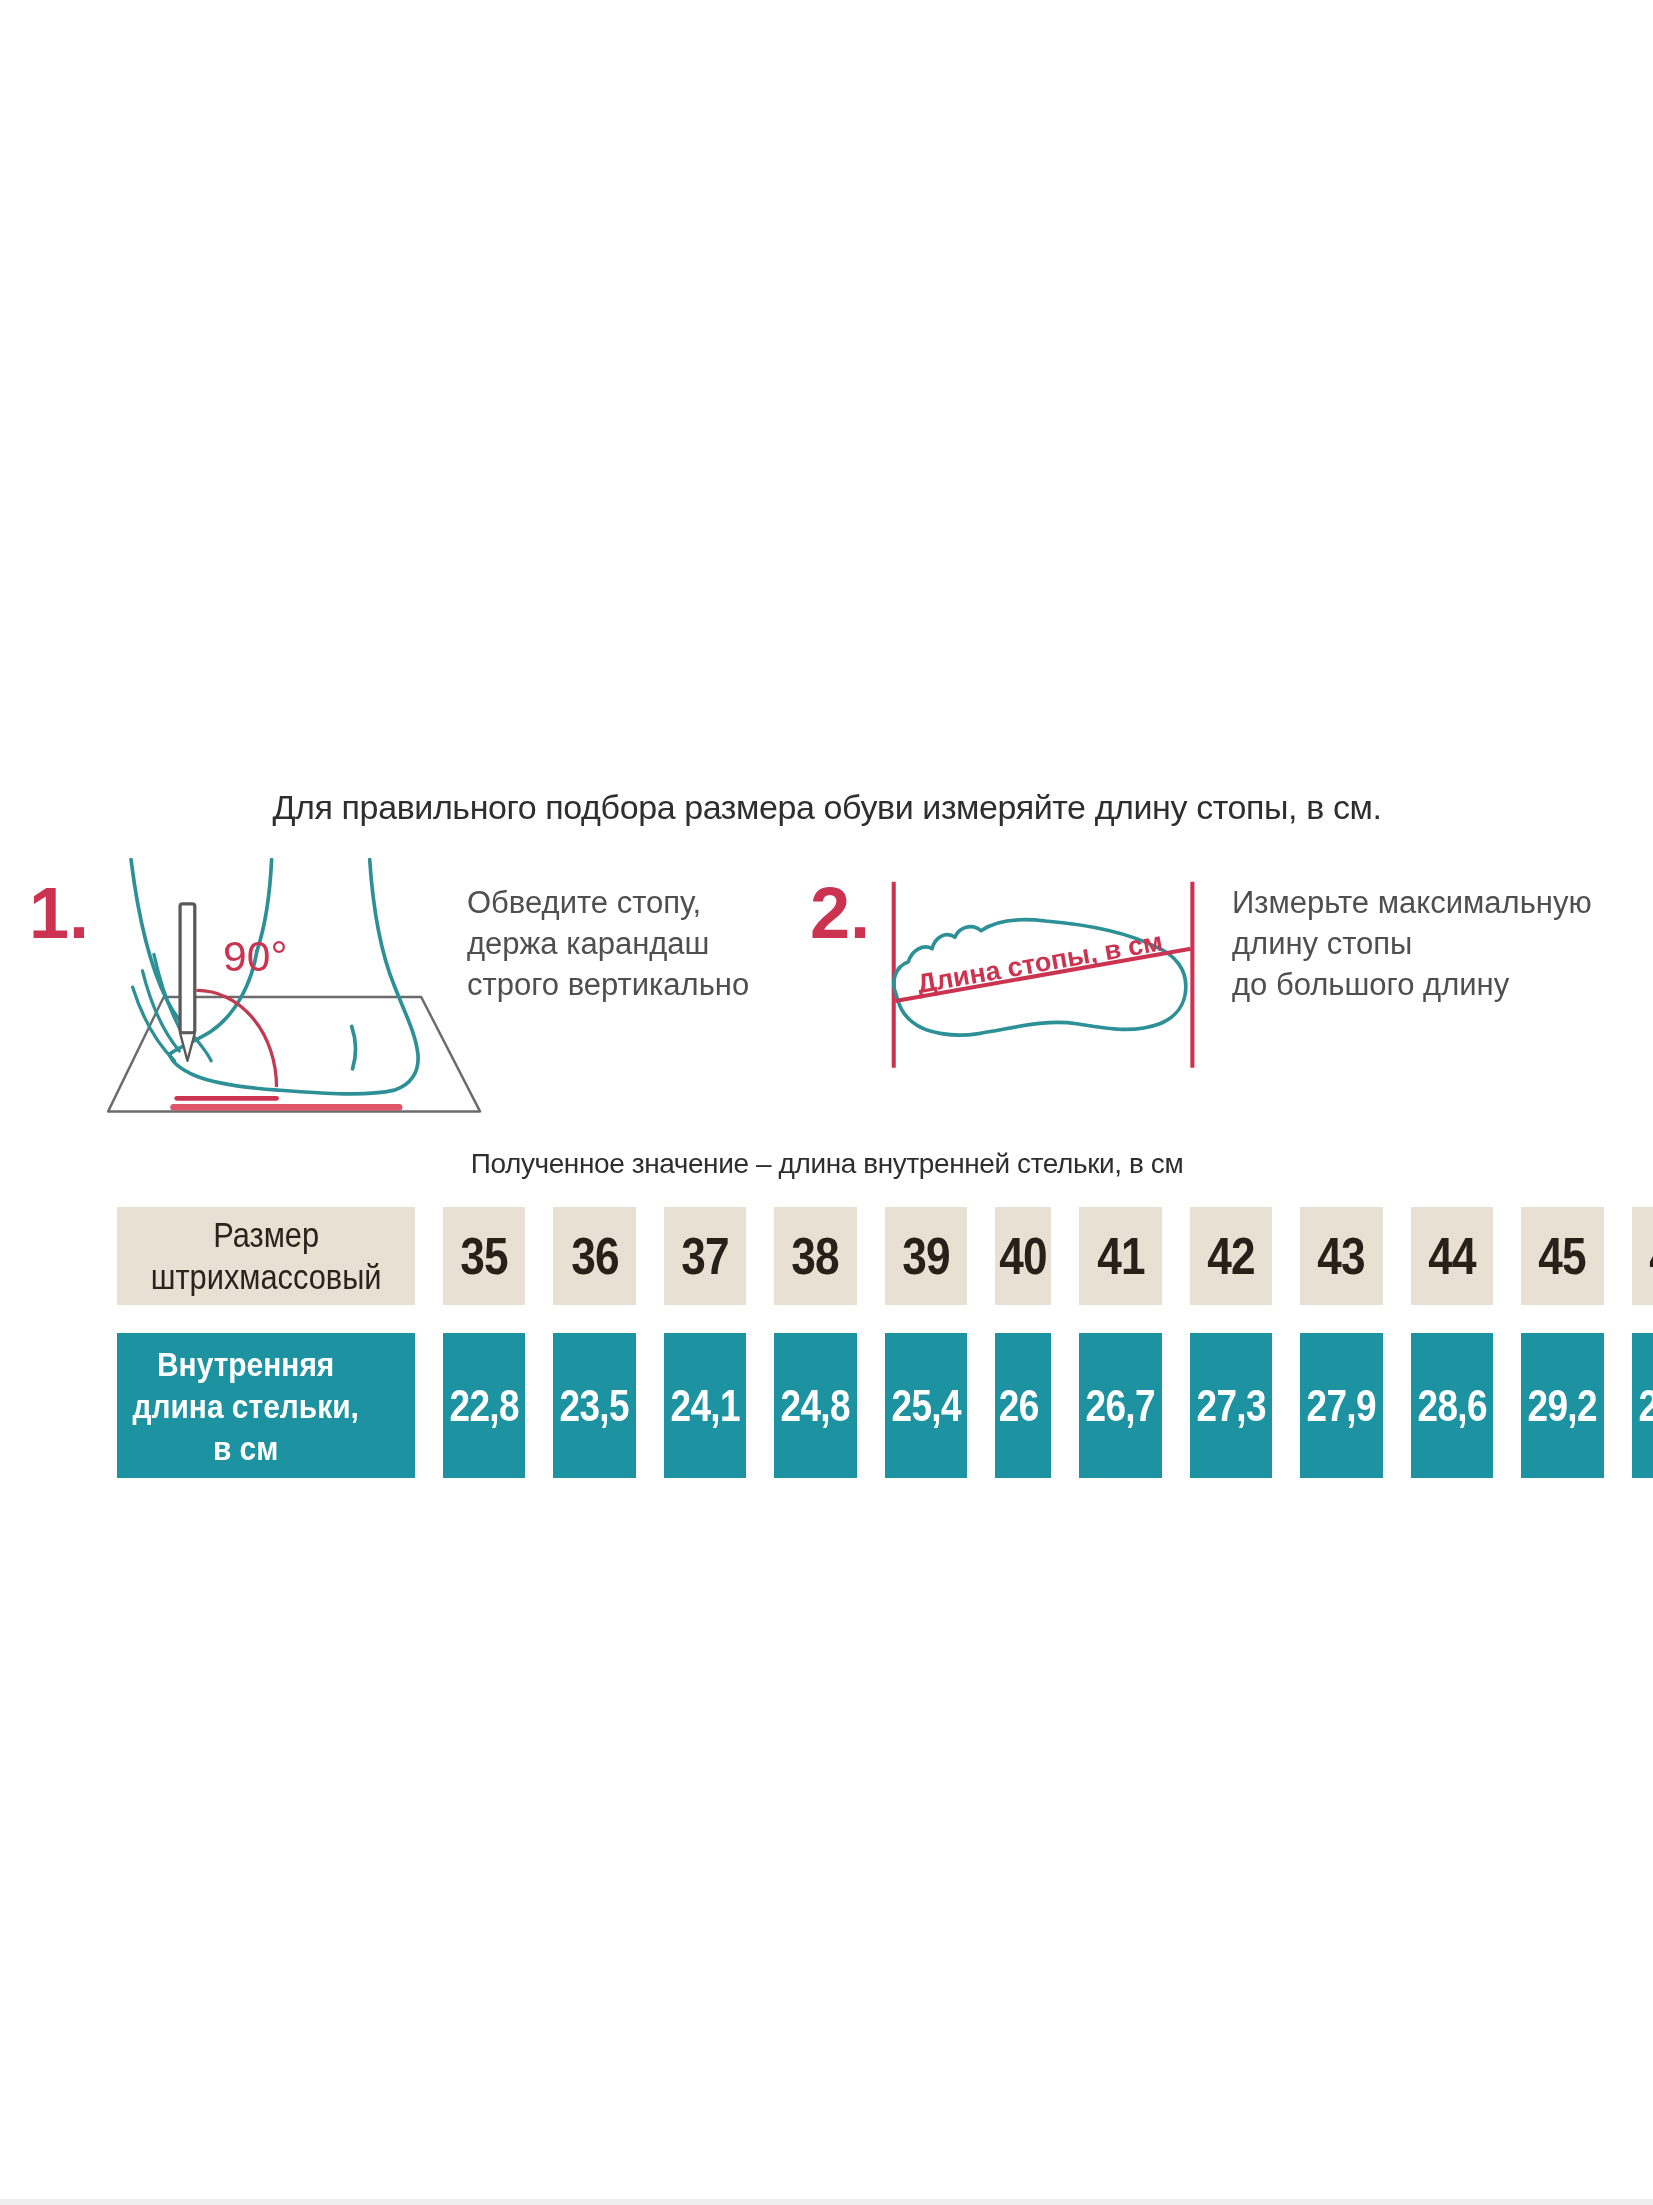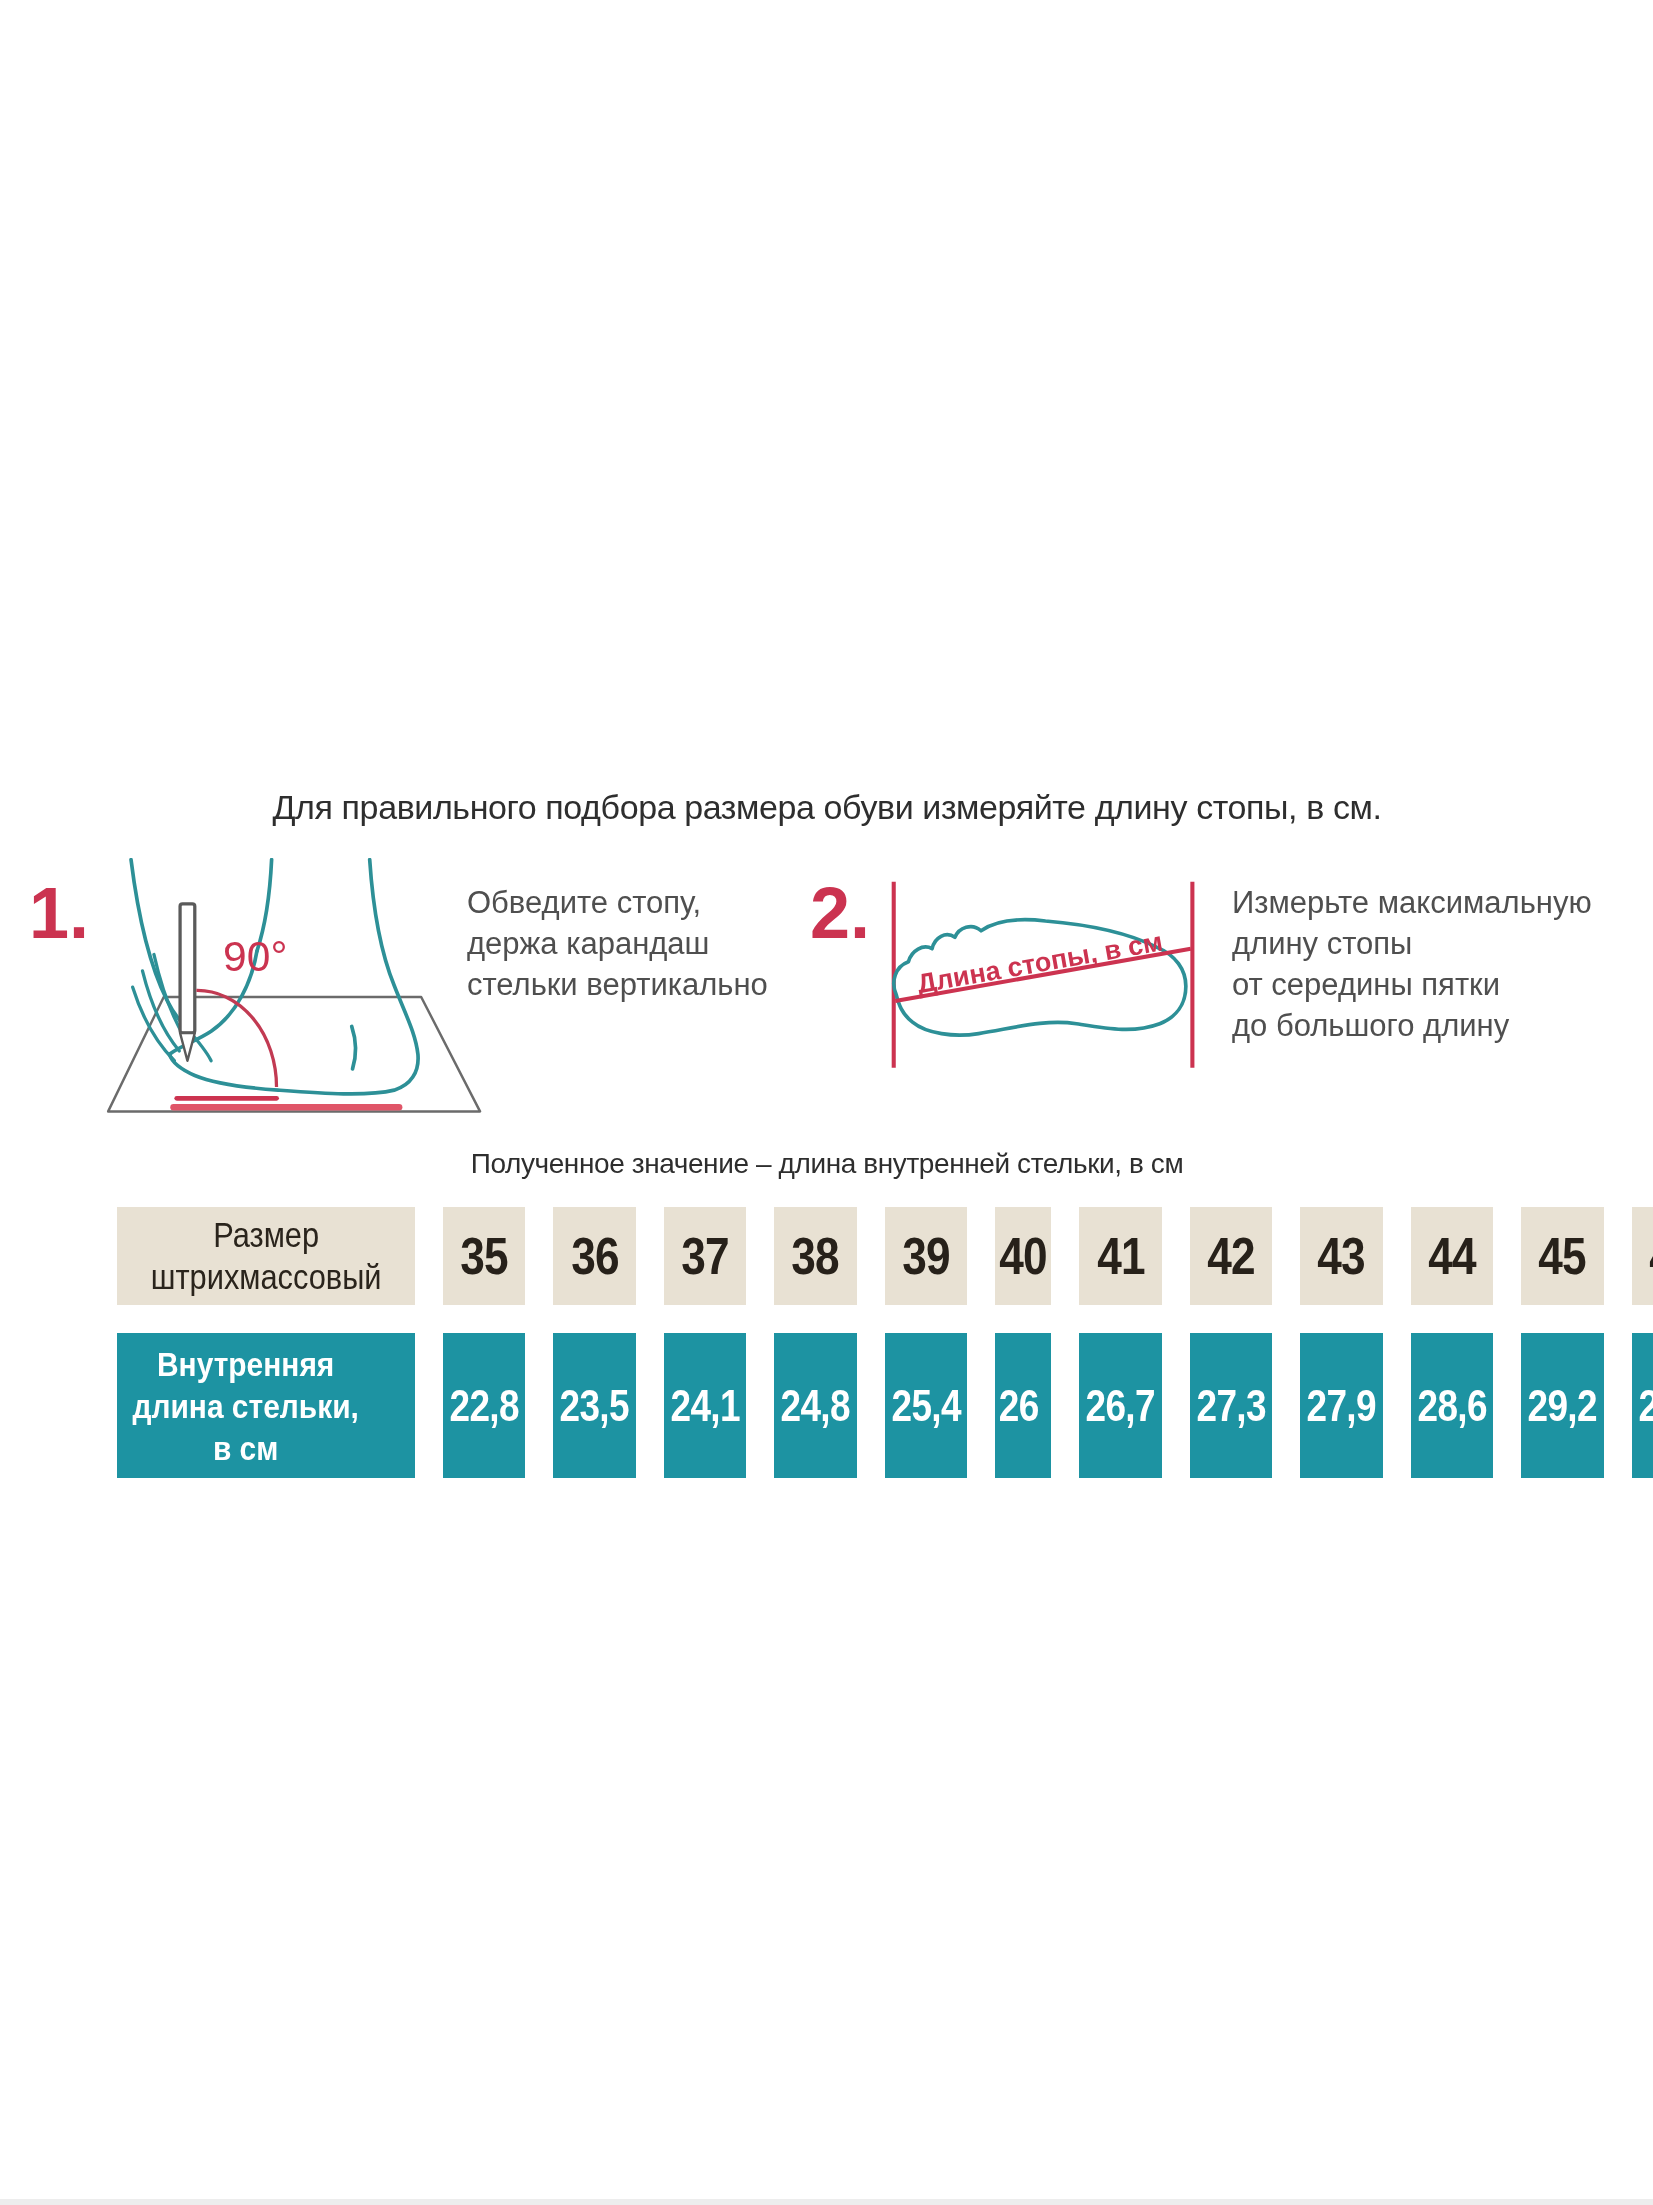--- a/index.html
+++ b/index.html
@@ -117,21 +117,21 @@
 
   <path d="M 140,162 A 97,118 0 0 1 238,280" stroke="#c23a52" stroke-width="4" fill="none"></path>
   <text x="212" y="138" text-anchor="middle" font-size="52" fill="#cb3350">90°</text>
   <path d="M 116,294 L 238,294" stroke="#cc3350" stroke-width="6" stroke-linecap="round"></path>
   <path d="M 112,305 L 388,305" stroke="#e05568" stroke-width="8" stroke-linecap="round"></path>
 </svg>
 
 <div class="step-text" id="step1-text">
   <div>Обведите стопу,</div>
   <div>держа карандаш</div>
-  <div>стельки вертикально</div>
+  <div>строго вертикально</div>
 </div>
 
 <div class="step-number" id="step2-number">2.</div>
 
 <svg class="fig" id="fig2" viewBox="0 0 400 250">
   <line x1="14" y1="12" x2="14" y2="240" stroke="#cc3350" stroke-width="5"></line>
   <line x1="380" y1="12" x2="380" y2="240" stroke="#cc3350" stroke-width="5"></line>
   <path stroke="#2d9097" stroke-width="4.5" fill="none" stroke-linejoin="round" d="
         M 17,150
         C 10,134 16,116 32,110
@@ -146,21 +146,20 @@
         C 198,180 158,192 118,198
         C 88,203 54,198 37,184
         C 24,174 20,162 17,150 Z"></path>
   <line x1="16" y1="158" x2="378" y2="94" stroke="#cc3350" stroke-width="5"></line>
   <text transform="rotate(-10,195,122)" x="195" y="122" text-anchor="middle" font-size="33" font-weight="bold" fill="#cc3350">Длина стопы, в см</text>
 </svg>
 
 <div class="step-text" id="step2-text">
   <div>Измерьте максимальную</div>
   <div>длину стопы</div>
-  <div>от середины пятки</div>
   <div>до большого длину</div>
 </div>
 
 <div class="subtitle">Полученное значение – длина внутренней стельки, в см</div>
 
 <div class="size-table">
 
   <div class="hcell">
     <div class="hlabel-wrap">
       <span>Размер</span>

